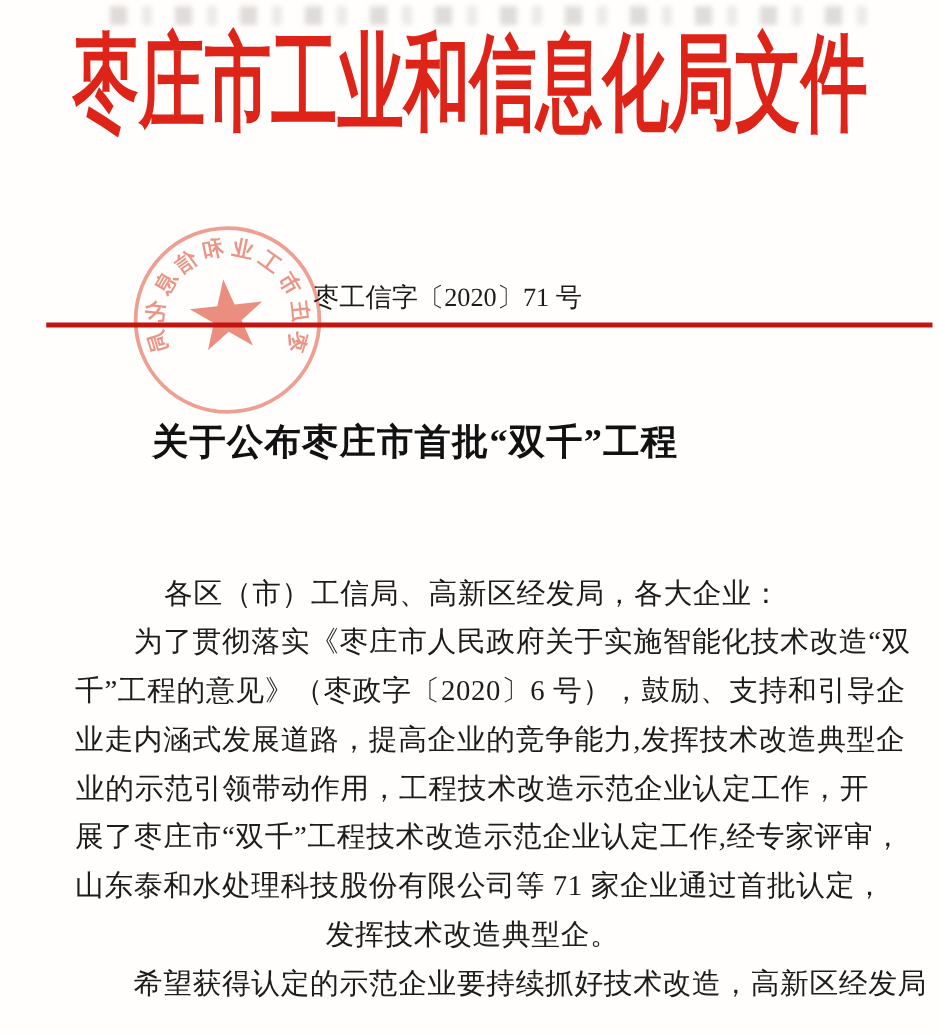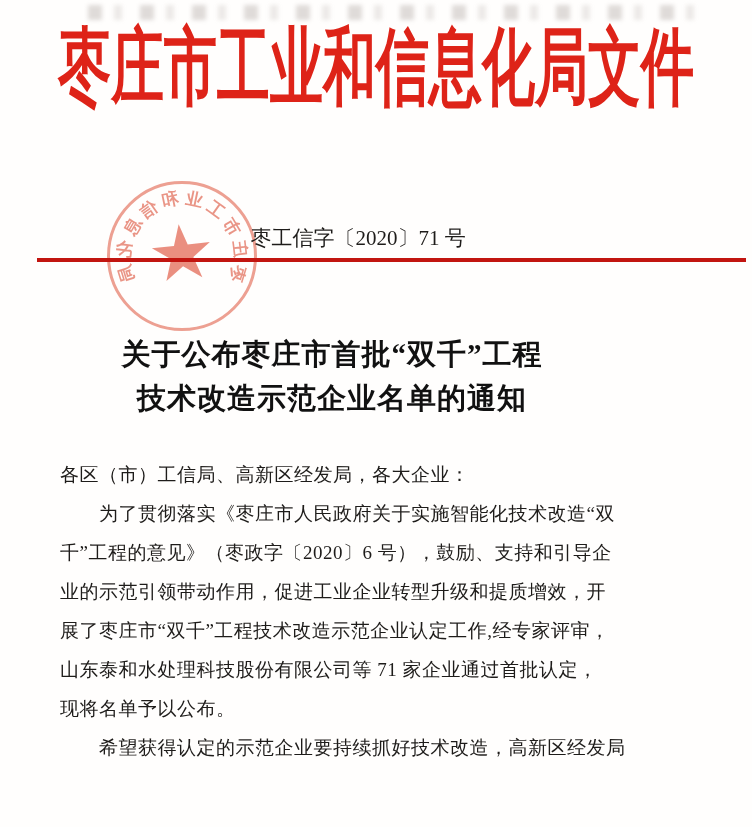--- a/index.html
+++ b/index.html
@@ -54,22 +54,23 @@
     position:absolute;top:258px;left:37px;width:709px;height:4px;
     background:#c21510;z-index:3;
   }
   .title{
     position:absolute;top:332px;left:0;width:664px;
     text-align:center;font-weight:bold;color:#111;
     font-size:29px;line-height:44px;letter-spacing:1px;
   }
   .docbody{
     position:absolute;top:455px;left:60px;width:636px;
-    font-size:19px;line-height:39px;color:#1e1c1a;
+    font-size:23px;line-height:39px;color:#1e1c1a;
     letter-spacing:0.5px;
+    text-align:center;
   }
   .docbody .line{white-space:nowrap;}
 </style>
 </head>
 <body>
 
 <div class="page">
 
   <div class="ghost"></div>
 
@@ -90,28 +91,28 @@
       <span class="seal-char" style="left: 122.602px; top: 58.2729px; transform: rotate(83.2222deg);">化</span>
       <span class="seal-char" style="left: 120.509px; top: 81.6652px; transform: rotate(107deg);">局</span>
     </div>
 
   <div class="docnum">枣工信字〔2020〕71 号</div>
 
   <div class="redline"></div>
 
   <div class="title">
     <div>关于公布枣庄市首批“双千”工程</div>
-    <div>技术改造示范企业名单的通知</div>
   </div>
 
   <div class="docbody" id="body-lines">
 
   <div class="line">各区（市）工信局、高新区经发局，各大企业：</div>
       <div class="line">　　为了贯彻落实《枣庄市人民政府关于实施智能化技术改造“双</div>
       <div class="line">千”工程的意见》（枣政字〔2020〕6 号），鼓励、支持和引导企</div>
-      <div class="line">业的示范引领带动作用，促进工业企业转型升级和提质增效，开</div>
+      <div class="line">业走内涵式发展道路，提高企业的竞争能力,发挥技术改造典型企</div>
+      <div class="line">业的示范引领带动作用，工程技术改造示范企业认定工作，开</div>
       <div class="line">展了枣庄市“双千”工程技术改造示范企业认定工作,经专家评审，</div>
       <div class="line">山东泰和水处理科技股份有限公司等 71 家企业通过首批认定，</div>
-      <div class="line">现将名单予以公布。</div>
+      <div class="line">发挥技术改造典型企。</div>
       <div class="line">　　希望获得认定的示范企业要持续抓好技术改造，高新区经发局</div>
     </div>
 
 </div>
 
 </body></html>

